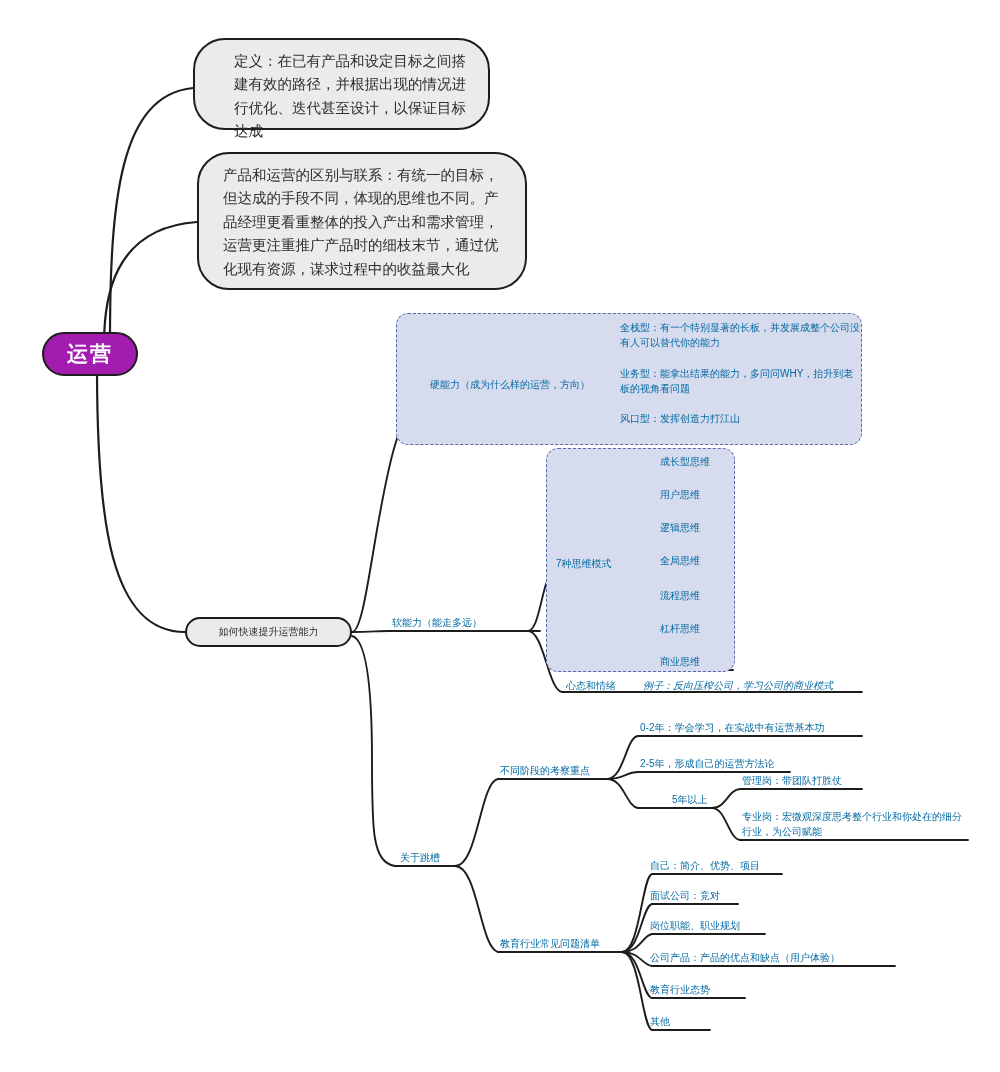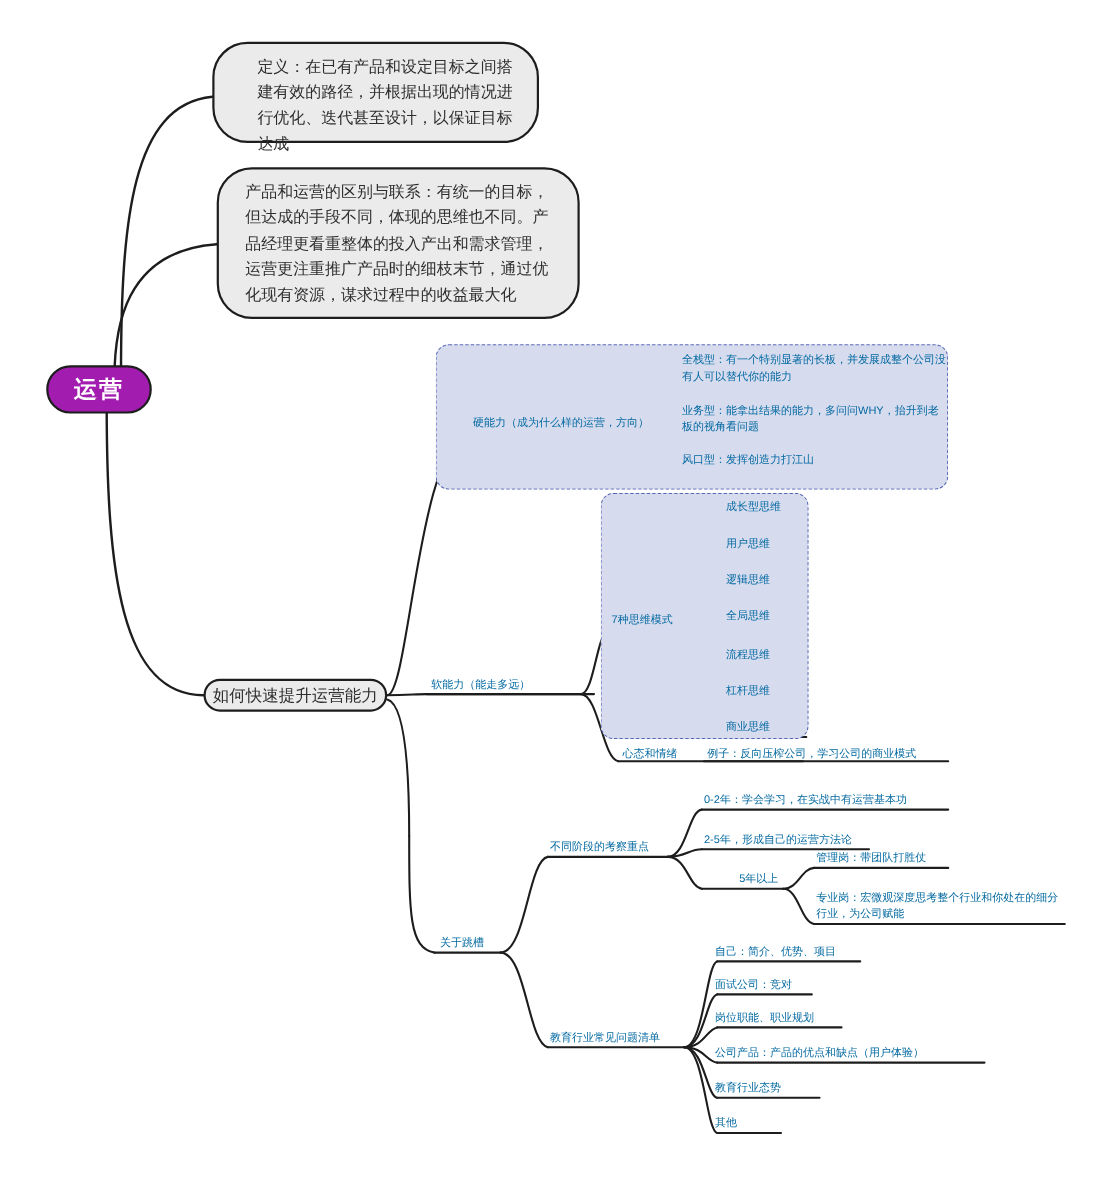--- a/index.html
+++ b/index.html
@@ -17,21 +17,21 @@
   }
   
   .bubble{
     background:#ebebeb;border:2.5px solid #1d1d1d;border-radius:32px;
     color:#2e2e2e;font-size:14.5px;line-height:1.62;
     padding:10px 20px 10px 24px;
   }
   .pill-grey{
     background:#ebebeb;border:2.5px solid #1d1d1d;border-radius:16px;
     display:flex;align-items:center;justify-content:center;
-    color:#2e2e2e;font-size:15px;
+    color:#2e2e2e;font-size:10px;
   }
   
   .group-box{
     background:#d6dbee;border:1.6px dashed #5a68b4;border-radius:12px;
   }
   
   .lbl{
     position:absolute;color:#0369a1;font-size:10px;line-height:1.5;
     white-space:nowrap;
   }
@@ -168,21 +168,21 @@
 
   <div class="lbl" style="left:660px;top:454px;">成长型思维</div>
   <div class="lbl" style="left:660px;top:487px;">用户思维</div>
   <div class="lbl" style="left:660px;top:520px;">逻辑思维</div>
   <div class="lbl" style="left:660px;top:553px;">全局思维</div>
   <div class="lbl" style="left:660px;top:588px;">流程思维</div>
   <div class="lbl" style="left:660px;top:621px;">杠杆思维</div>
   <div class="lbl" style="left:660px;top:654px;">商业思维</div>
 
   <div class="lbl" style="left:566px;top:678px;">心态和情绪</div>
-  <div class="lbl" style="left:643px;top:678px;">例子：反向压榨公司，学习公司的商业模式</div>
+  <div class="lbl" style="left:643px;top:678px;font-style:italic;">例子：反向压榨公司，学习公司的商业模式</div>
 
   <div class="lbl" style="left:400px;top:850px;">关于跳槽</div>
 
   <div class="lbl" style="left:500px;top:763px;">不同阶段的考察重点</div>
 
   <div class="lbl" style="left:640px;top:720px;">0-2年：学会学习，在实战中有运营基本功</div>
   <div class="lbl" style="left:640px;top:756px;">2-5年，形成自己的运营方法论</div>
 
   <div class="lbl" style="left:640px;top:792px;margin-left:32px;">5年以上</div>
   <div class="lbl" style="left:742px;top:773px;">管理岗：带团队打胜仗</div>

